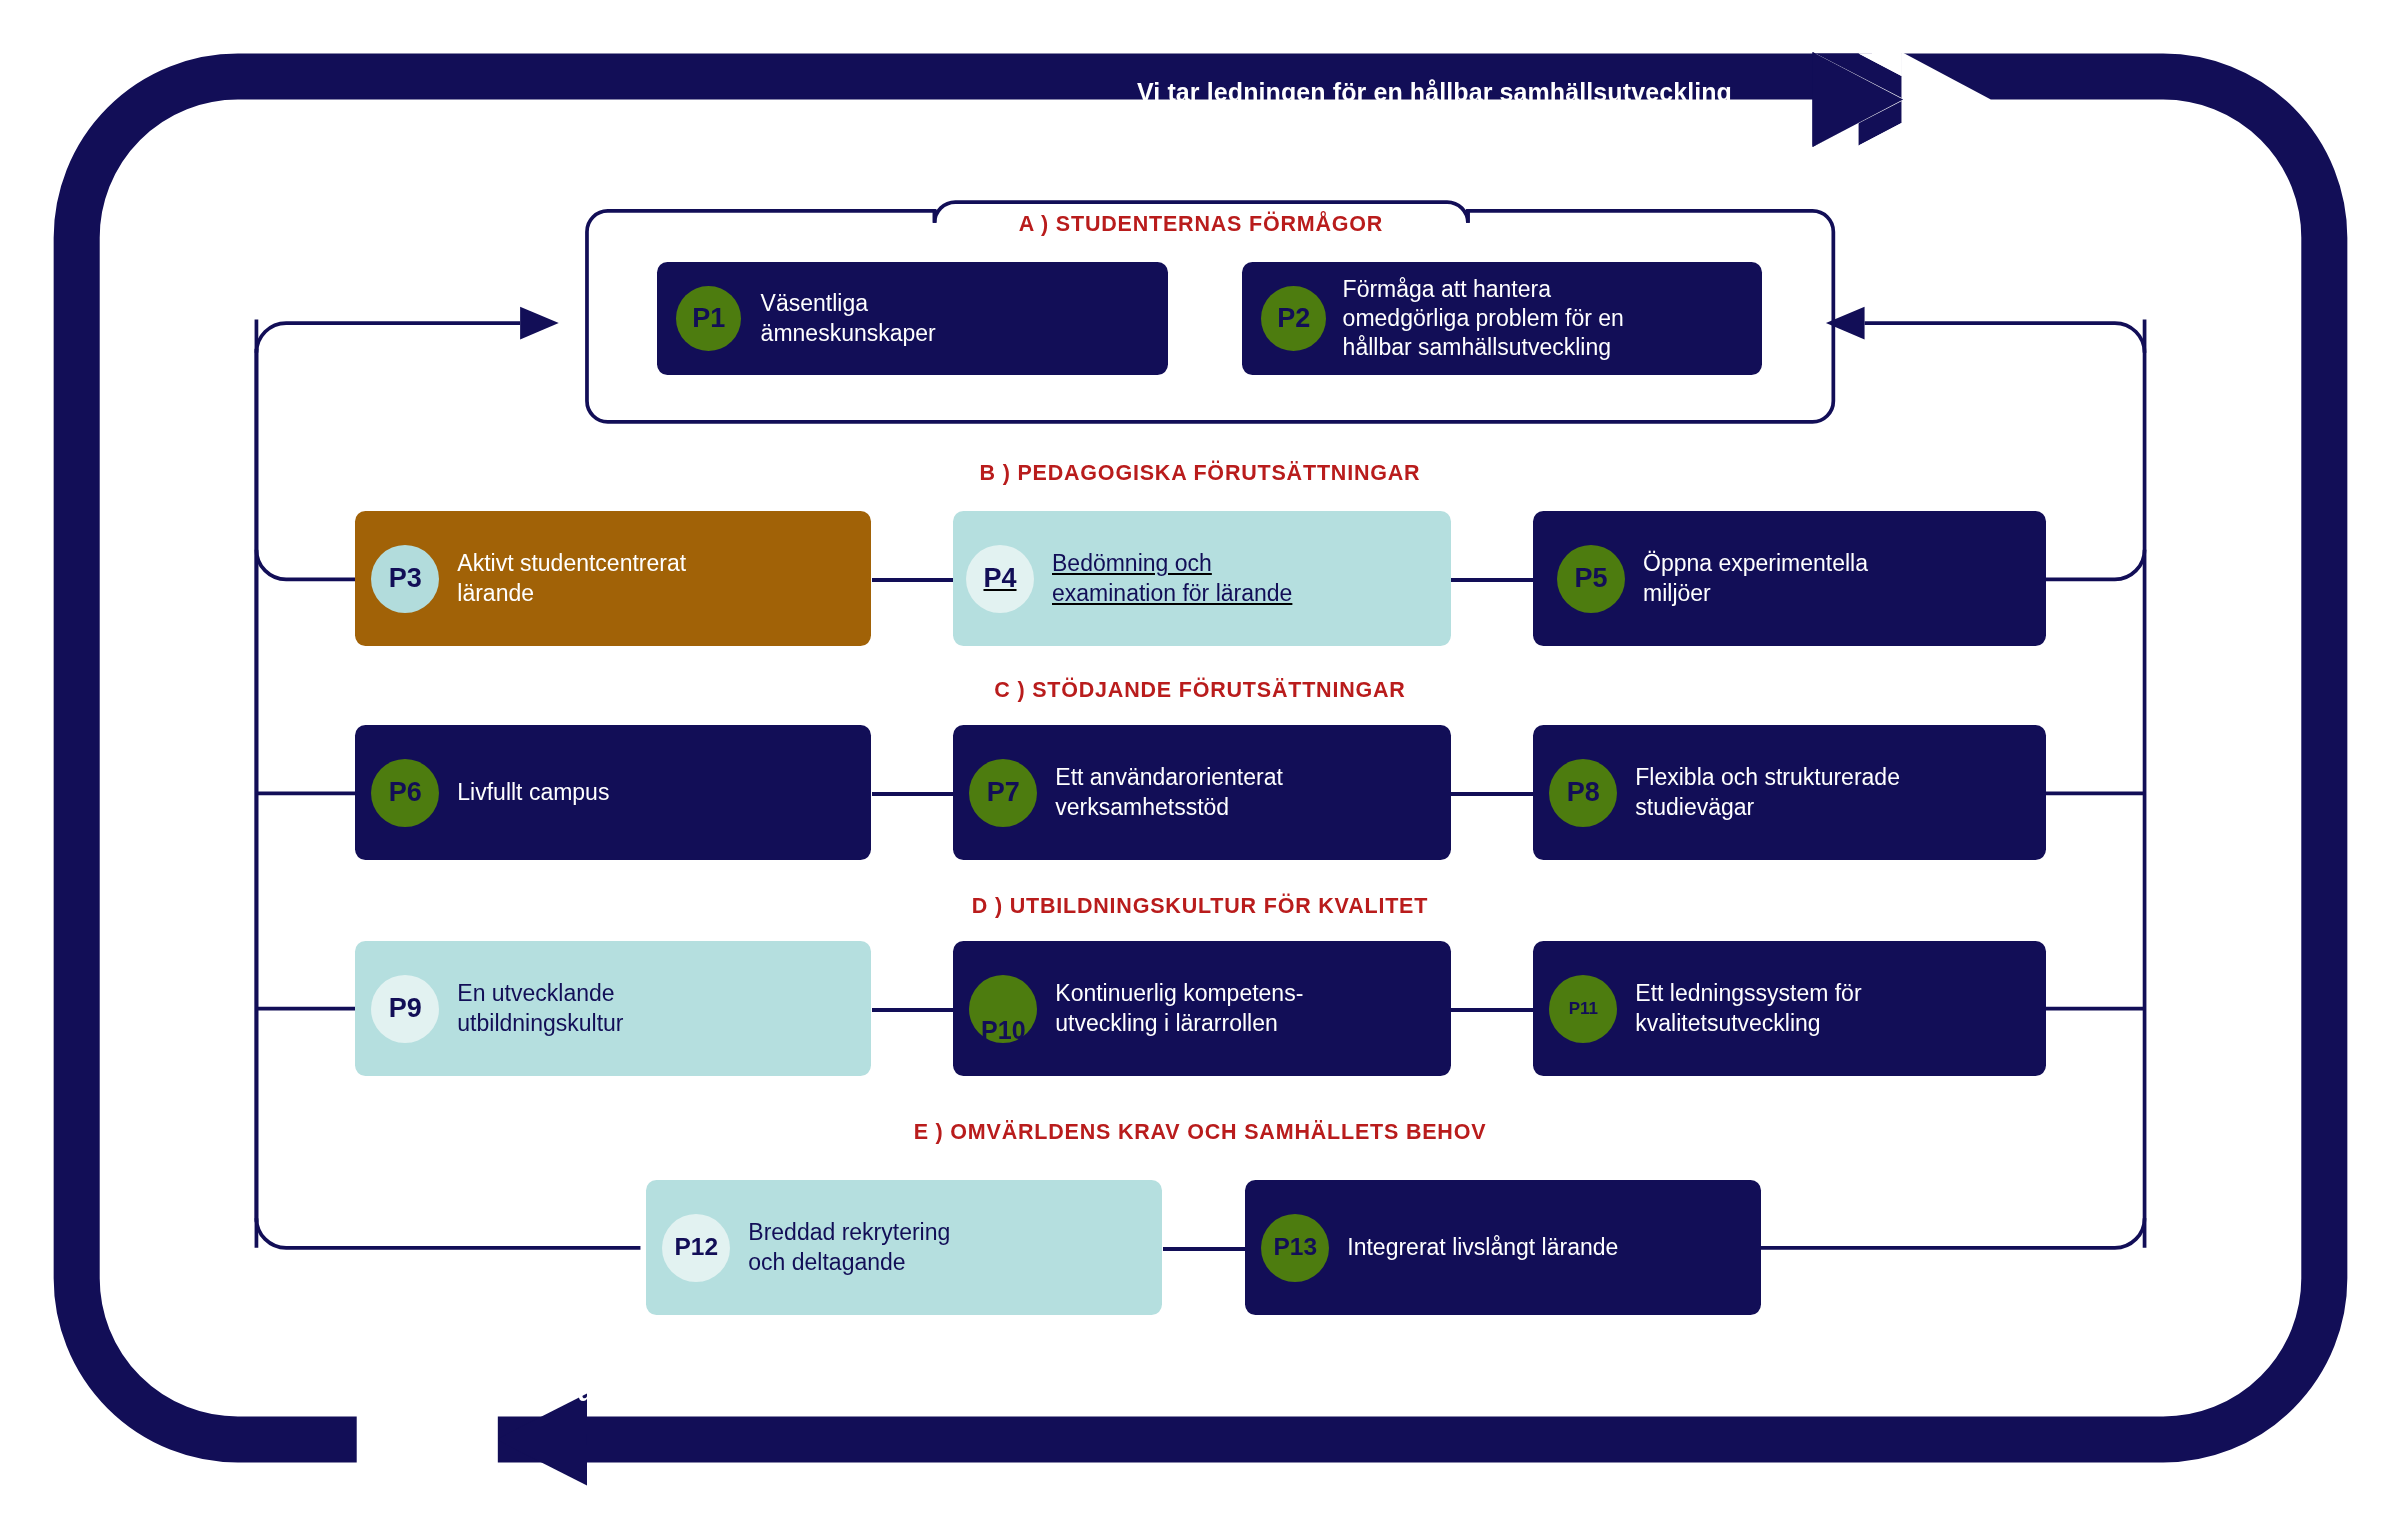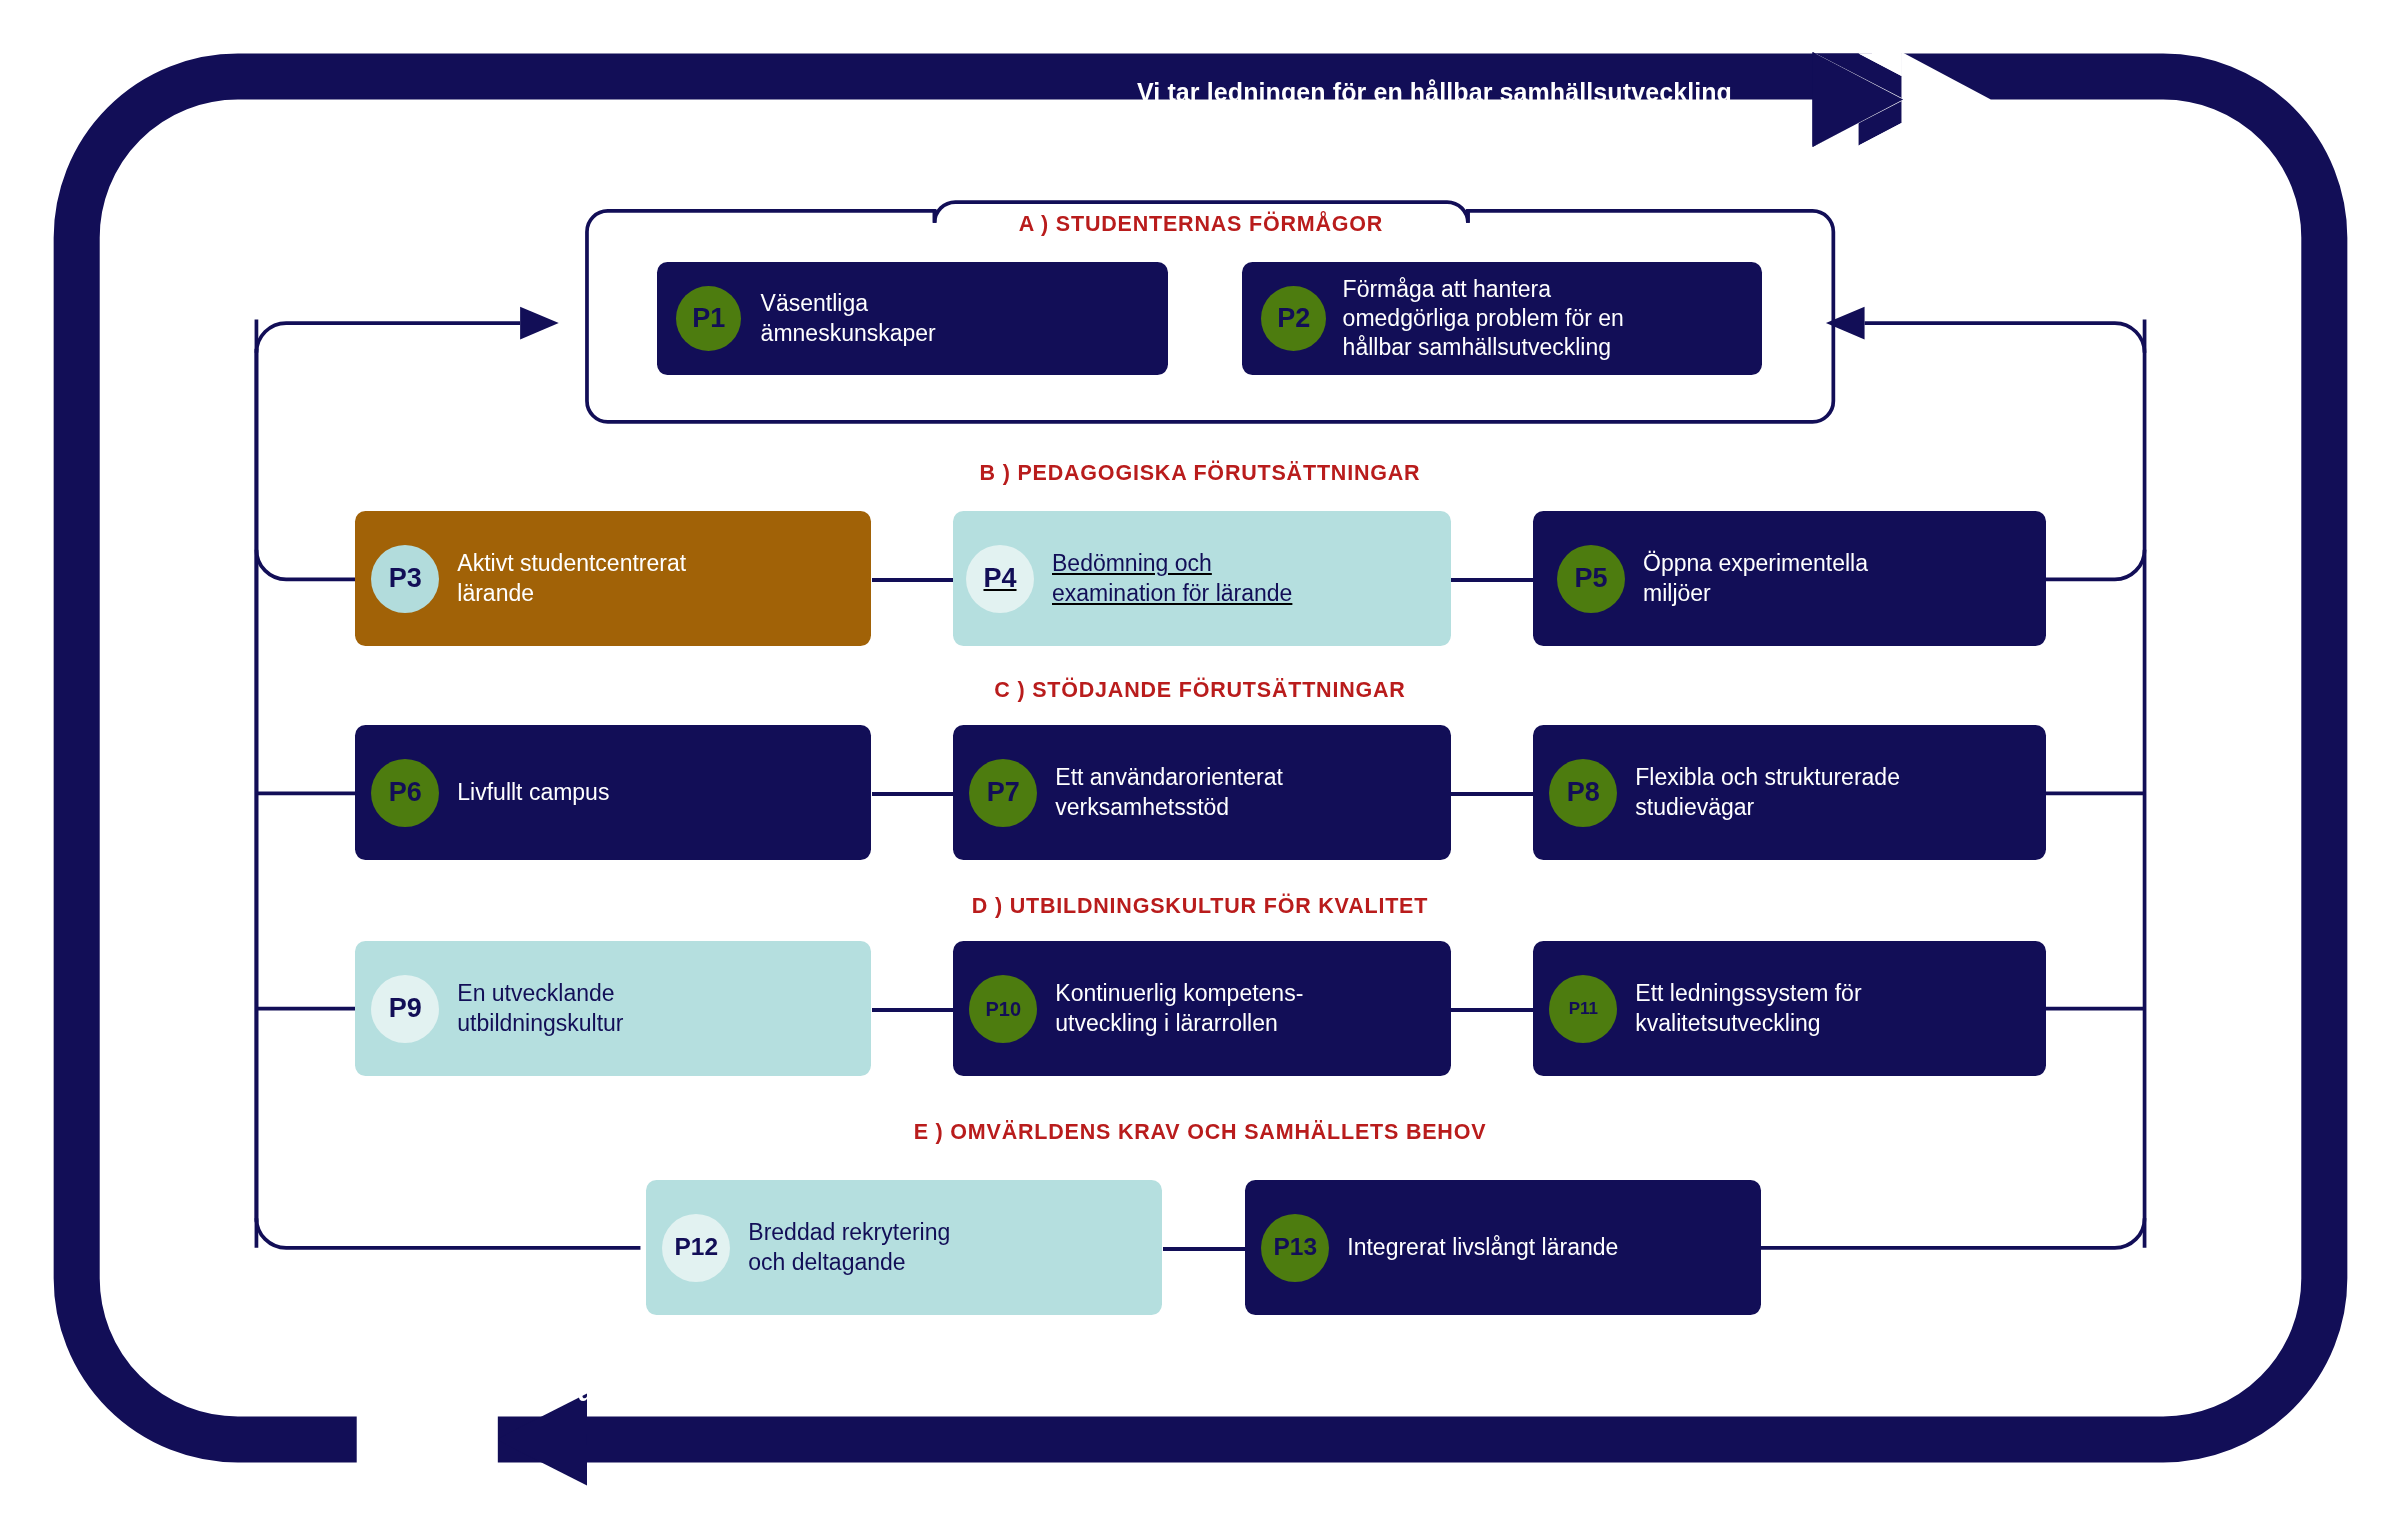--- a/index.html
+++ b/index.html
@@ -226,21 +226,21 @@
 
   <div class="pbox v-lightteal" style="left:355px;top:941px;width:516px;height:135px;padding:0 16.3px;">
     <div class="circle" style="width:68px;height:68px;font-size:27px;">
         <span>P9</span>
       </div>
     <div class="ptext" style="margin-left:18px;">En utvecklande
 utbildningskultur</div>
   </div>
 
   <div class="pbox v-navy" style="left:953px;top:941px;width:498px;height:135px;padding:0 16.3px;">
-    <div class="circle" style="width:68px;height:68px;font-size:20px;">
+    <div class="circle" style="width:68px;height:68px;font-size:25px;align-items:flex-end;">
         <span>P10</span>
       </div>
     <div class="ptext" style="margin-left:18px;">Kontinuerlig kompetens-
 utveckling i lärarrollen</div>
   </div>
 
   <div class="pbox v-navy" style="left:1533px;top:941px;width:513px;height:135px;padding:0 16.3px;">
     <div class="circle" style="width:68px;height:68px;font-size:17px;">
         <span>P11</span>
       </div>

